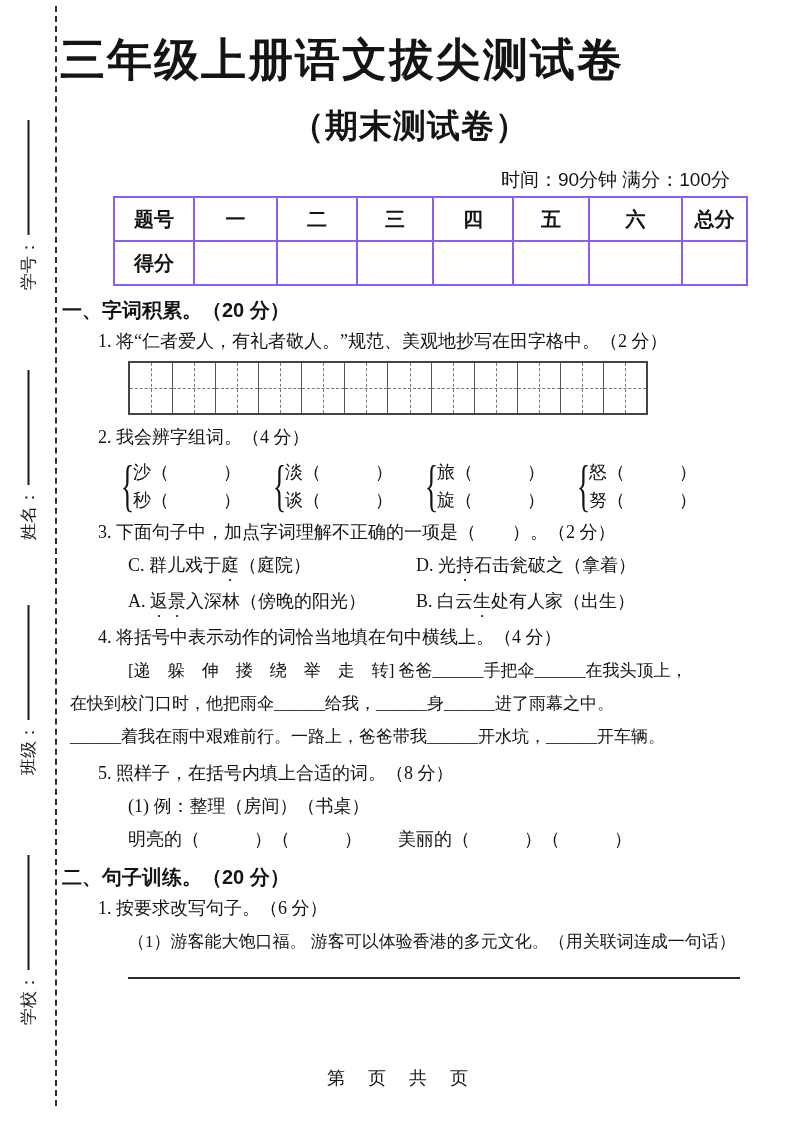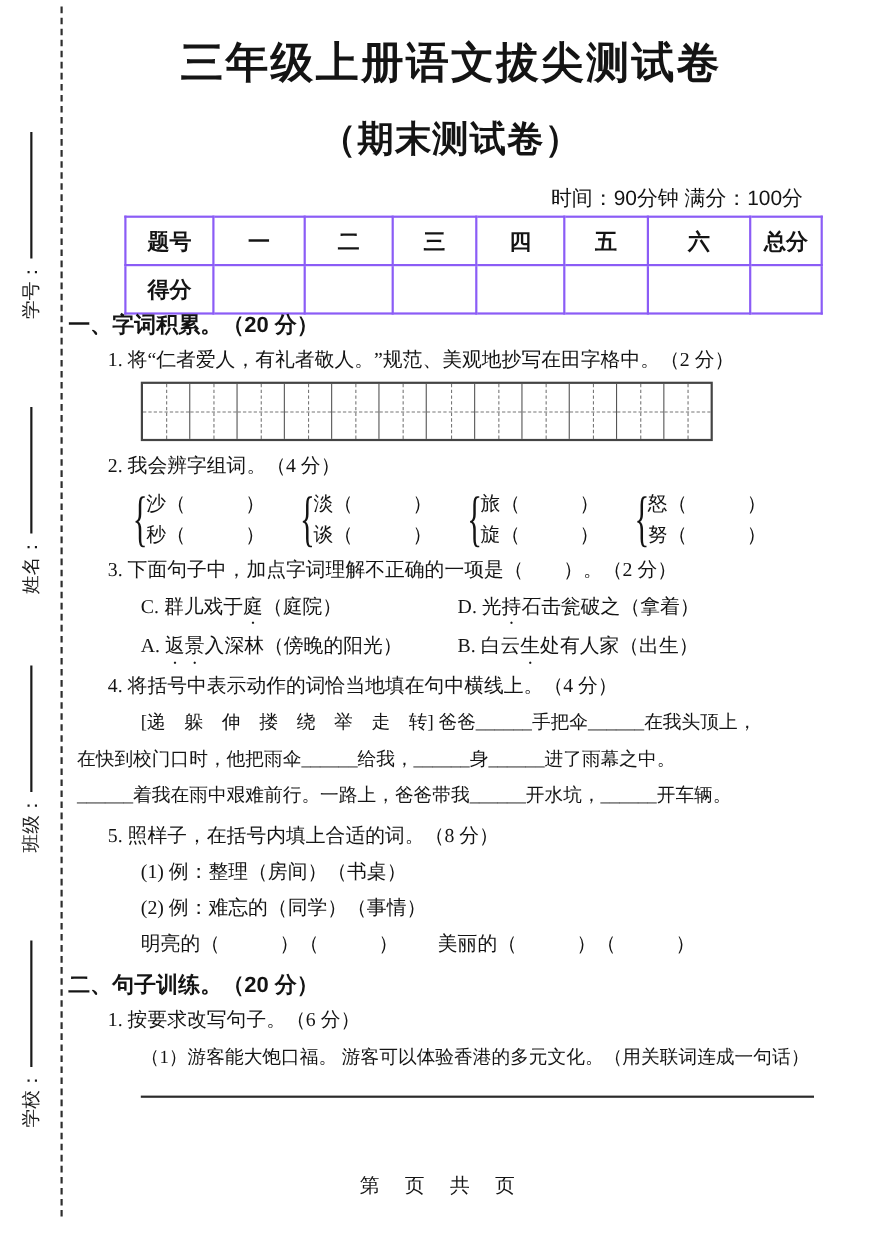--- a/index.html
+++ b/index.html
@@ -12,31 +12,31 @@
   .fold-line{position:absolute;left:55px;top:6px;height:1100px;border-left:2px dashed #2e2e2e;}
   
   .side-field{position:absolute;left:28px;width:0;height:0;}
   .side-inner{
     display:flex;align-items:center;width:170px;
     transform:translate(-50%,-50%) rotate(-90deg);
   }
   .side-label{font-size:17px;white-space:nowrap;color:#1a1a1a;}
   .side-line{flex:1;height:0;border-bottom:2px solid #1a1a1a;margin-left:4px;}
   
-  .title{position:absolute;left:60px;width:700px;top:30px;text-align:center;
-    font-family:"Liberation Sans", sans-serif;font-weight:bold;font-size:39px;letter-spacing:2px;}
+  .title{position:absolute;left:60px;width:700px;top:30px;text-align:left;
+    font-family:"Liberation Sans", sans-serif;font-weight:bold;font-size:45px;letter-spacing:2px;}
   .subtitle{position:absolute;left:60px;width:700px;top:104px;text-align:center;
     font-family:"Liberation Sans", sans-serif;font-weight:bold;font-size:33px;letter-spacing:1px;}
   .meta{position:absolute;top:167px;right:63px;font-size:19px;font-family:"Liberation Sans", sans-serif;}
   
   table.score{position:absolute;left:113px;top:196px;border-collapse:collapse;table-layout:fixed;
     font-family:"Liberation Sans", sans-serif;font-size:20px;font-weight:600;}
   table.score td{border:2px solid #8b5cf6;height:42px;text-align:center;vertical-align:middle;padding:0;}
   
-  .content{position:absolute;left:62px;top:281px;width:680px;font-size:18px;}
+  .content{position:absolute;left:62px;top:295px;width:680px;font-size:18px;}
   .line{line-height:33px;white-space:nowrap;}
   .h-sec{font-family:"Liberation Sans", sans-serif;font-weight:bold;font-size:20px;line-height:30px;white-space:nowrap;}
   .ind1{padding-left:36px;}
   .ind2{padding-left:66px;}
   .out0{padding-left:8px;}
   .tight{font-size:17px;}
   
   .tzgrid{margin:3px 0 6px 66px;width:516px;height:50px;display:flex;border:2px solid #444;}
   .tzcell{flex:1;position:relative;border-left:1.5px solid #555;}
   .tzcell:first-child{border-left:none;}
@@ -185,21 +185,20 @@
       <span><span>B. </span><span>白云</span><span class="emph">生</span><span>处有人家（出生）</span></span>
     </div>
 
     <div class="line ind1">4. 将括号中表示动作的词恰当地填在句中横线上。（4 分）</div>
     <div class="line ind2 tight">[递　躲　伸　搂　绕　举　走　转] 爸爸______手把伞______在我头顶上，</div>
     <div class="line out0 tight">在快到校门口时，他把雨伞______给我，______身______进了雨幕之中。</div>
     <div class="line out0 tight">______着我在雨中艰难前行。一路上，爸爸带我______开水坑，______开车辆。</div>
 
     <div class="line ind1 mt4">5. 照样子，在括号内填上合适的词。（8 分）</div>
     <div class="line ind2">(1) 例：整理（房间）（书桌）</div>
-    <div class="line ind2">(2) 例：难忘的（同学）（事情）</div>
     <div class="line ind2">明亮的（　　　）（　　　）　　美丽的（　　　）（　　　）</div>
 
     <div class="h-sec mt6" style="margin-top:6px;">二、句子训练。（20 分）</div>
     <div class="line ind1">1. 按要求改写句子。（6 分）</div>
     <div class="line ind2 tight">（1）游客能大饱口福。 游客可以体验香港的多元文化。（用关联词连成一句话）</div>
 
     <div class="ans-line"></div>
   </div>
 
   <div class="footer">第 页 共 页</div>

